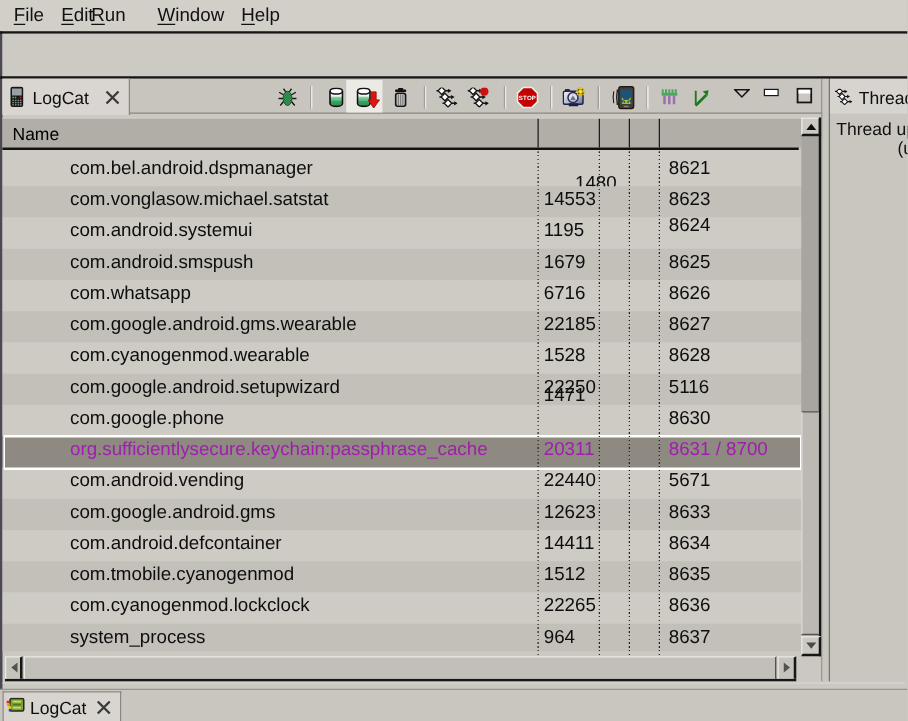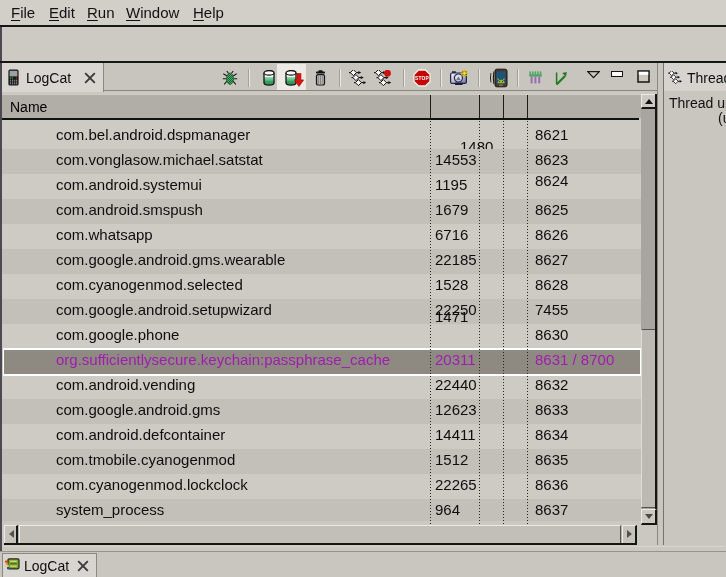--- a/index.html
+++ b/index.html
@@ -7,21 +7,21 @@
 .rt { position:absolute; height:25px; line-height:25px; white-space:pre; font-size:15px; color:#0e0e0e; }
 .selt { color:#a21caf; }
 .mi { position:absolute; top:0; height:25px; line-height:25px; }
 .mi u { text-decoration-thickness:1px; text-underline-offset:2px; }
 </style></head>
 <body>
 <div style="position:absolute;left:0;top:3px;width:2px;height:574px;background:#4c4952;"></div>
 <div style="position:absolute;left:0;top:0;width:726px;height:25px;background:#d2cfc9;"></div>
 <div class="mi" style="left:11px;"><u>F</u>ile</div>
 <div class="mi" style="left:49px;"><u>E</u>dit</div>
-<div class="mi" style="left:87px;"><u>R</u>un</div>
+<div class="mi" style="left:73px;"><u>R</u>un</div>
 <div class="mi" style="left:126px;"><u>W</u>indow</div>
 <div class="mi" style="left:193px;"><u>H</u>elp</div>
 <div style="position:absolute;left:0;top:25px;width:726px;height:2px;background:#161616;"></div>
 <div style="position:absolute;left:2px;top:27px;width:724px;height:34px;background:#cdcac4;"></div>
 <div style="position:absolute;left:0;top:61px;width:726px;height:2px;background:#161616;"></div>
 <div style="position:absolute;left:2px;top:63px;width:656px;height:28px;background:#c8c5bf;border-bottom:1px solid #8b8880;"></div>
 <div style="position:absolute;left:2px;top:63px;width:102px;height:29px;background:#d9d6d1;border-right:1px solid #8b8880;"></div>
 <svg style="position:absolute;left:8px;top:69px;" width="11" height="17" viewBox="0 0 11 17">
 <rect x="0.4" y="0.4" width="10.2" height="16.2" rx="1.6" fill="#161616"></rect>
 <rect x="1.6" y="1.8" width="7.8" height="5.6" fill="#9aa0a4"></rect>
@@ -254,35 +254,35 @@
 <div class="rt" style="top:197px;left:535px;">8625</div>
 <div style="position:absolute;left:2px;top:224px;width:639px;height:25px;background:#cecbc5;"></div>
 <div class="rt" style="top:222px;left:56px;">com.whatsapp</div>
 <div class="rt" style="top:222px;left:435px;">6716</div>
 <div class="rt" style="top:222px;left:535px;">8626</div>
 <div style="position:absolute;left:2px;top:249px;width:639px;height:25px;background:#c3c0ba;"></div>
 <div class="rt" style="top:247px;left:56px;">com.google.android.gms.wearable</div>
 <div class="rt" style="top:247px;left:435px;">22185</div>
 <div class="rt" style="top:247px;left:535px;">8627</div>
 <div style="position:absolute;left:2px;top:274px;width:639px;height:25px;background:#cecbc5;"></div>
-<div class="rt" style="top:272px;left:56px;">com.cyanogenmod.selected</div>
+<div class="rt" style="top:272px;left:56px;">com.cyanogenmod.wearable</div>
 <div class="rt" style="top:272px;left:435px;">1528</div>
 <div class="rt" style="top:272px;left:535px;">8628</div>
 <div style="position:absolute;left:2px;top:299px;width:639px;height:25px;background:#c3c0ba;"></div>
 <div class="rt" style="top:297px;left:56px;">com.google.android.setupwizard</div>
 <div class="rt" style="top:297px;left:435px;">22250</div>
-<div class="rt" style="top:297px;left:535px;">7455</div>
+<div class="rt" style="top:297px;left:535px;">5116</div>
 <div style="position:absolute;left:2px;top:324px;width:639px;height:25px;background:#cecbc5;"></div>
 <div class="rt" style="top:322px;left:56px;">com.google.phone</div>
 <div class="rt" style="top:304px;left:435px;">1471</div>
 <div class="rt" style="top:322px;left:535px;">8630</div>
 <div style="position:absolute;left:2px;top:374px;width:639px;height:25px;background:#cecbc5;"></div>
 <div class="rt" style="top:372px;left:56px;">com.android.vending</div>
 <div class="rt" style="top:372px;left:435px;">22440</div>
-<div class="rt" style="top:372px;left:535px;">8632</div>
+<div class="rt" style="top:372px;left:535px;">5671</div>
 <div style="position:absolute;left:2px;top:399px;width:639px;height:25px;background:#c3c0ba;"></div>
 <div class="rt" style="top:397px;left:56px;">com.google.android.gms</div>
 <div class="rt" style="top:397px;left:435px;">12623</div>
 <div class="rt" style="top:397px;left:535px;">8633</div>
 <div style="position:absolute;left:2px;top:424px;width:639px;height:25px;background:#cecbc5;"></div>
 <div class="rt" style="top:422px;left:56px;">com.android.defcontainer</div>
 <div class="rt" style="top:422px;left:435px;">14411</div>
 <div class="rt" style="top:422px;left:535px;">8634</div>
 <div style="position:absolute;left:2px;top:449px;width:639px;height:25px;background:#c3c0ba;"></div>
 <div class="rt" style="top:447px;left:56px;">com.tmobile.cyanogenmod</div>

